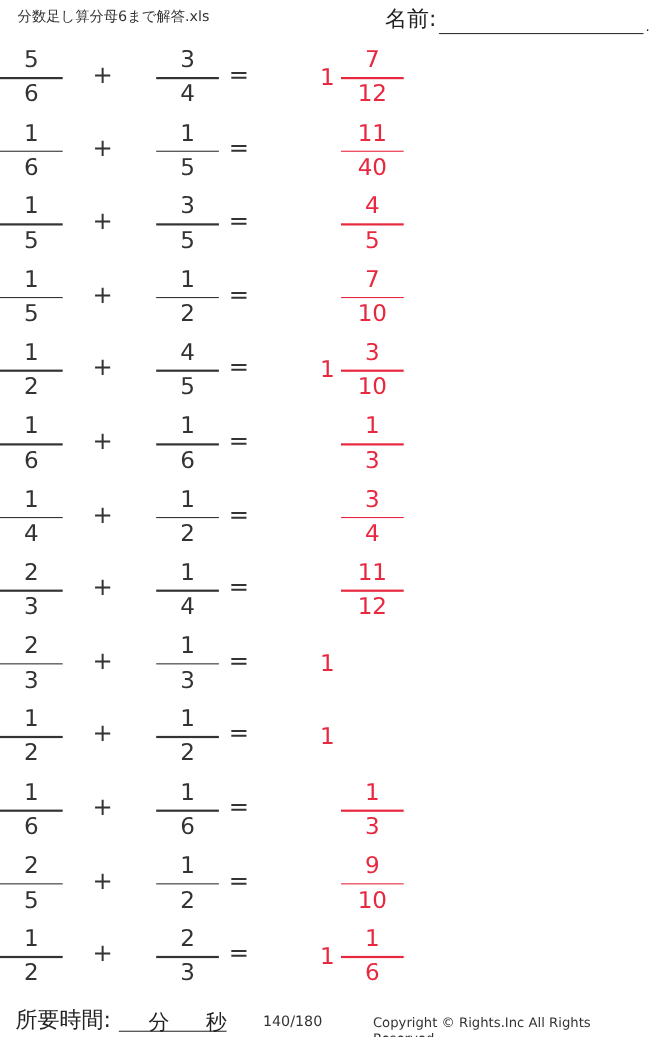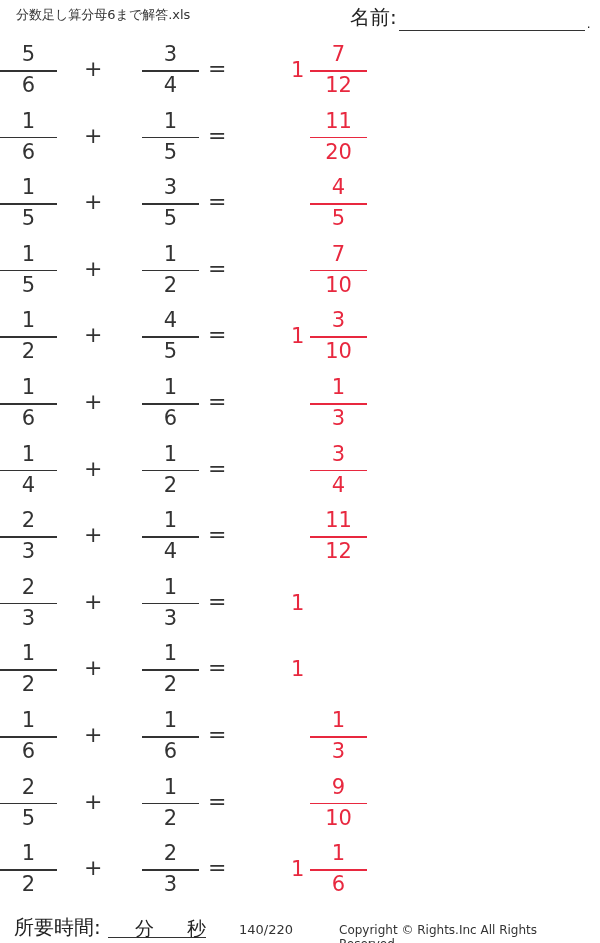--- a/index.html
+++ b/index.html
@@ -65,21 +65,21 @@
       <span class="op" style="left:84px">+</span>
       <div class="frac" style="left:142px">
         <span class="num">1</span>
         <span class="bar"></span>
         <span class="den">5</span>
       </div>
       <span class="op" style="left:208px">=</span>
       <div class="frac ans" style="left:310px">
         <span class="num">11</span>
         <span class="bar"></span>
-        <span class="den">20</span>
+        <span class="den">40</span>
       </div>
     </div>
     <div class="row" style="top: 203.2px;">
       <div class="frac" style="left:0">
         <span class="num">1</span>
         <span class="bar"></span>
         <span class="den">5</span>
       </div>
       <span class="op" style="left:84px">+</span>
       <div class="frac" style="left:142px">
@@ -277,14 +277,14 @@
         <span class="bar"></span>
         <span class="den">6</span>
       </div>
     </div>
   </div>
 
 <div class="footer">所要時間:</div>
 <div class="time-line"></div>
 <div class="t-min">分</div>
 <div class="t-sec">秒</div>
-<div class="page">140/220</div>
+<div class="page">140/180</div>
 <div class="copy">Copyright ©  Rights.Inc All Rights Reserved.</div>
 
 </body></html>

